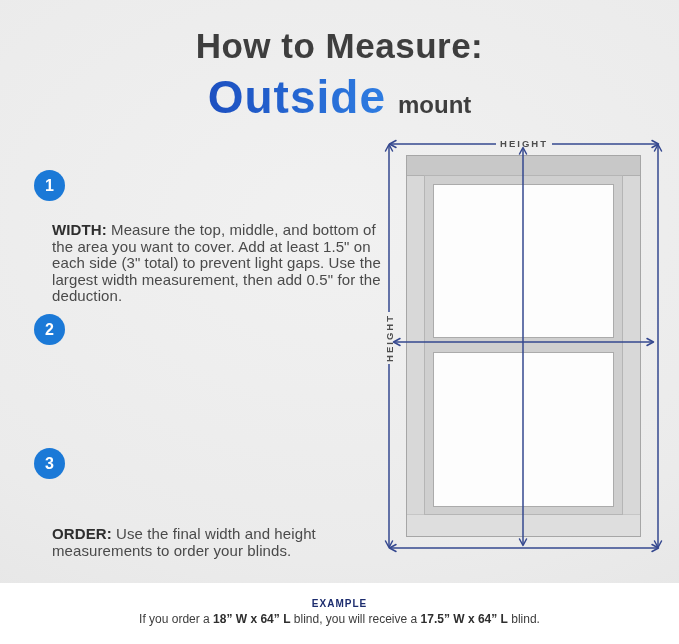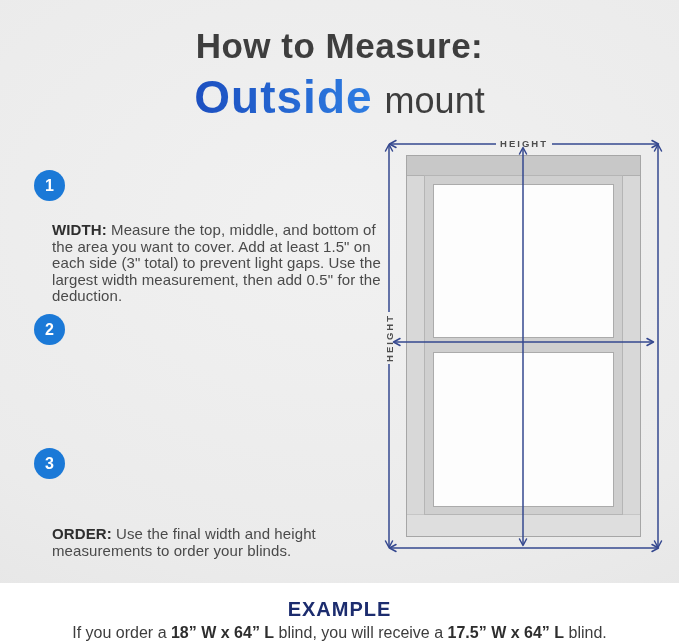--- a/index.html
+++ b/index.html
@@ -22,21 +22,21 @@
 
   
   .title { position: absolute; top: 27px; left: 0; width: 100%; text-align: center; color: #3e3e3e; }
   .title-line1 { font-size: 35px; font-weight: bold; letter-spacing: 0.5px; line-height: 38px; }
   .title-line2 { display: flex; justify-content: center; align-items: baseline; gap: 12px; margin-top: 8px; }
   .title-highlight {
     font-size: 46px; font-weight: bold; letter-spacing: 1px; line-height: 48px;
     background: linear-gradient(90deg, #1c4fc0 0%, #2e7de2 100%);
     -webkit-background-clip: text; background-clip: text; color: transparent;
   }
-  .title-suffix { font-size: 36px; font-weight: normal; color: #3e3e3e; }
+  .title-suffix { font-size: 24px; font-weight: bold; color: #3e3e3e; }
 
   
   .badge {
     position: absolute; left: 34px; width: 31px; height: 31px; border-radius: 50%;
     background: #1b79d7; color: #ffffff; font-size: 16px; font-weight: bold;
     display: flex; align-items: center; justify-content: center;
   }
   #badge-1 { top: 170px; }
   #badge-2 { top: 314px; }
   #badge-3 { top: 448px; }
@@ -64,22 +64,22 @@
   
   .arrows { position: absolute; left: 0; top: 0; pointer-events: none; }
   .dim-label {
     position: absolute; font-size: 9.5px; font-weight: bold; letter-spacing: 2px; color: #4e4e4e;
   }
   #width-label { left: 494px; top: 138px; width: 60px; text-align: center; }
   #height-label { left: 389px; top: 338px; transform: translate(-50%, -50%) rotate(-90deg); white-space: nowrap; }
 
   
   .example { position: absolute; left: 0; top: 598px; width: 100%; text-align: center; }
-  .example-heading { font-size: 20px; font-weight: bold; letter-spacing: 1px; color: #1c2c6e; }
-  .example-text { margin: 3px 0 0 0; font-size: 16px; color: #3d3d3d; }
+  .example-heading { font-size: 10px; font-weight: bold; letter-spacing: 1px; color: #1c2c6e; }
+  .example-text { margin: 3px 0 0 0; font-size: 12px; color: #3d3d3d; }
   .example-text strong { color: #2e2e2e; }
 </style>
 </head>
 <body>
 
 <div id="page">
 
   <div class="bottom-strip"></div>
 
   <div class="title">

